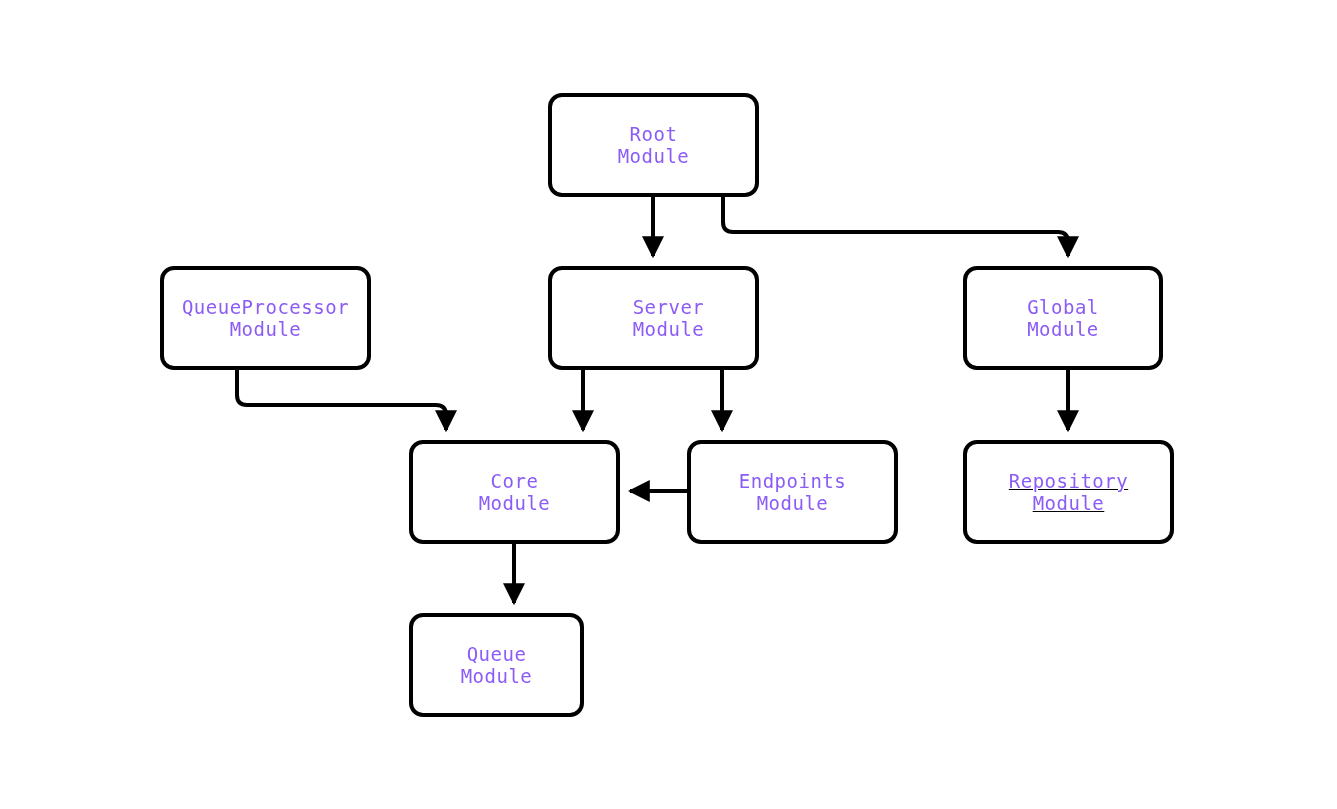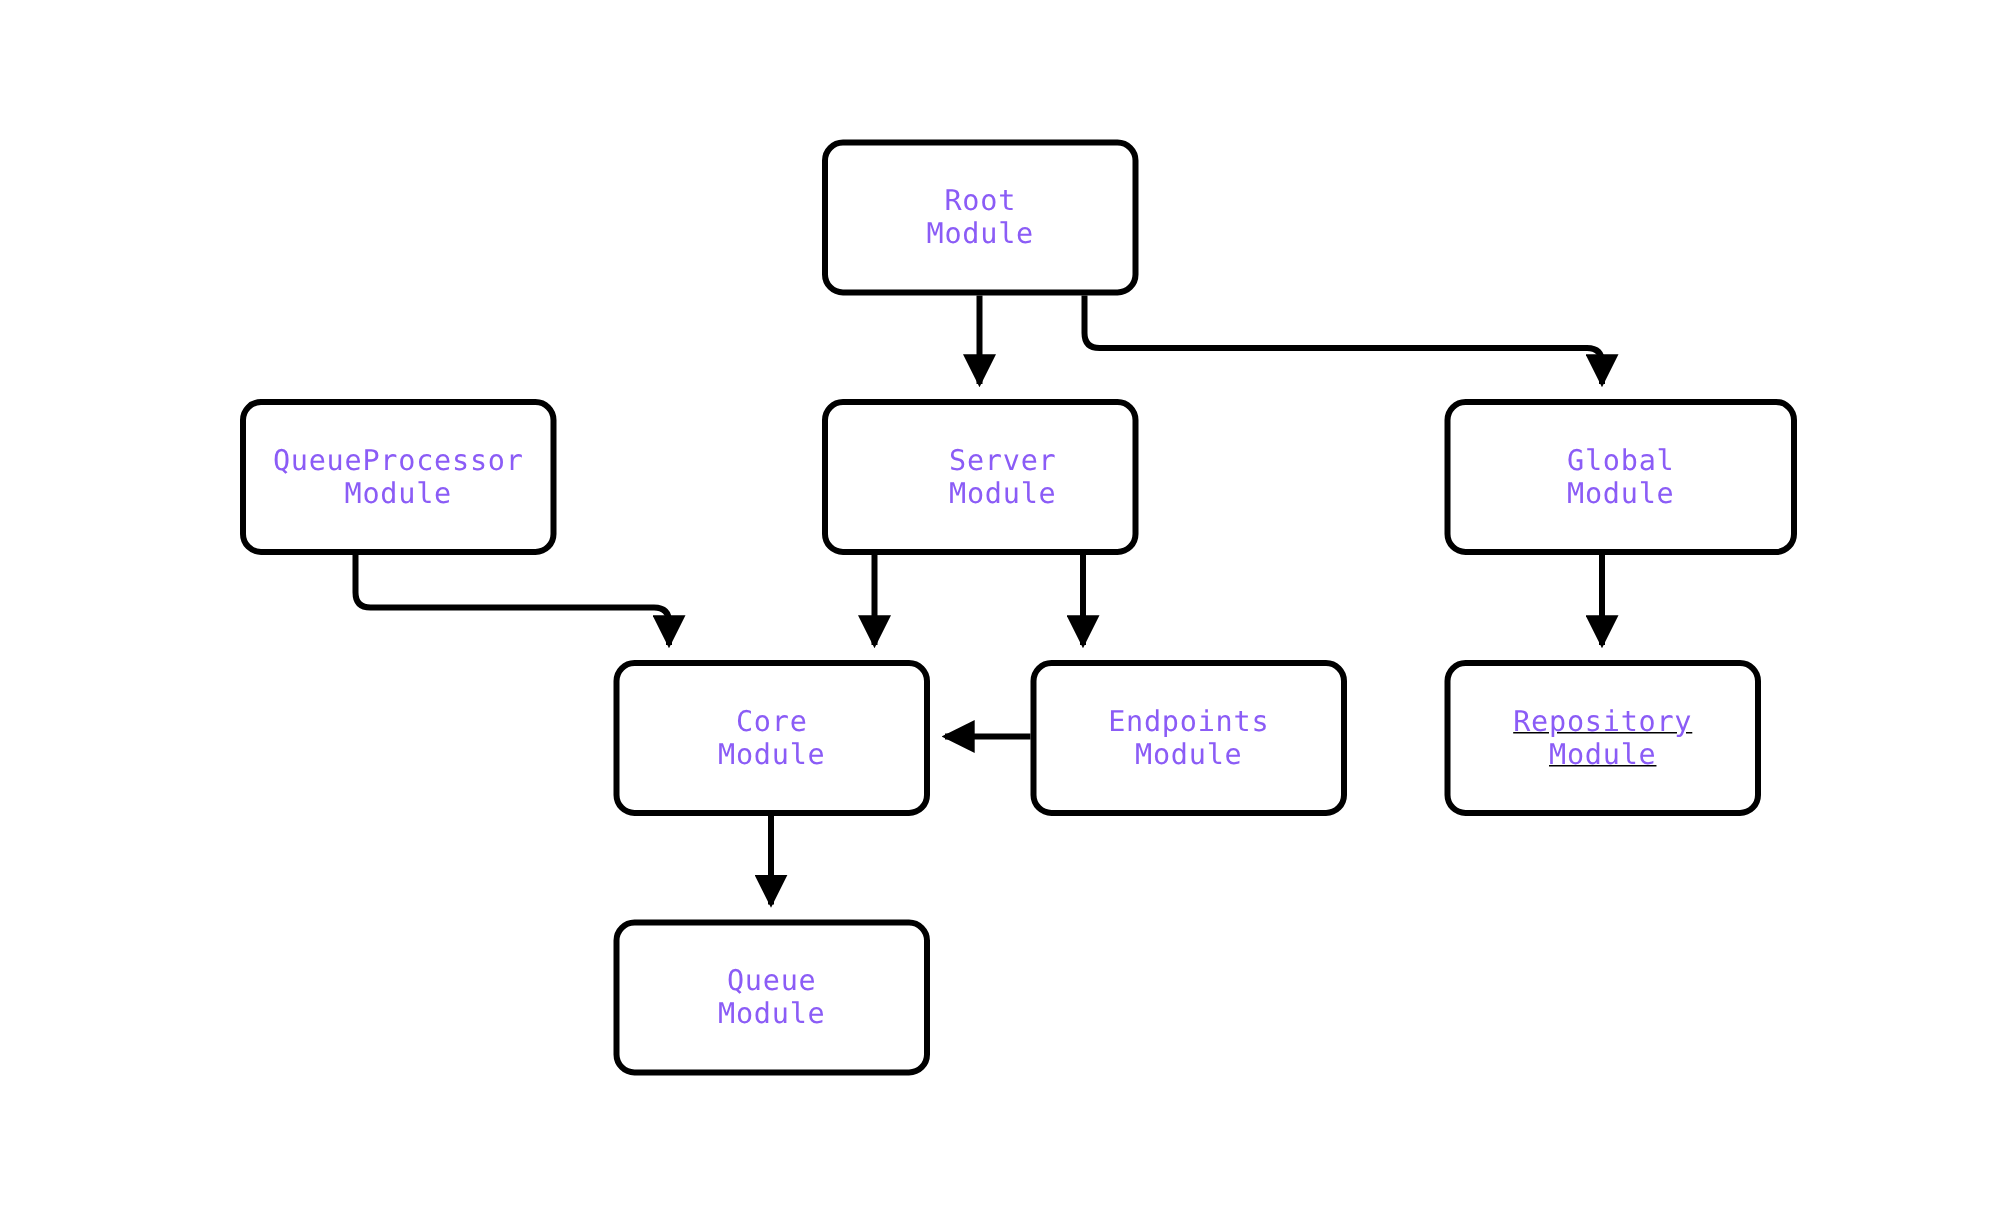--- a/index.html
+++ b/index.html
@@ -83,38 +83,38 @@
   <div class="node" style="left:132px; top:266px; width:211px; height:104px;margin-left:28px;">
     <div class="node-line">QueueProcessor</div>
     <div class="node-line">Module</div>
   </div>
 
   <div class="node" style="left:548px; top:266px; width:211px; height:104px;padding-left:30px;">
     <div class="node-line">Server</div>
     <div class="node-line">Module</div>
   </div>
 
-  <div class="node" style="left:963px; top:266px; width:235px; height:104px;">
+  <div class="node" style="left:963px; top:266px; width:200px; height:104px;">
     <div class="node-line">Global</div>
     <div class="node-line">Module</div>
   </div>
 
   <div class="node" style="left:409px; top:440px; width:211px; height:104px;">
     <div class="node-line">Core</div>
     <div class="node-line">Module</div>
   </div>
 
   <div class="node" style="left:687px; top:440px; width:211px; height:104px;">
     <div class="node-line">Endpoints</div>
     <div class="node-line">Module</div>
   </div>
 
   <div class="node" style="left:963px; top:440px; width:211px; height:104px;text-decoration:underline;">
     <div class="node-line">Repository</div>
     <div class="node-line">Module</div>
   </div>
 
-  <div class="node" style="left:409px; top:613px; width:211px; height:104px;">
+  <div class="node" style="left:409px; top:613px; width:175px; height:104px;">
     <div class="node-line">Queue</div>
     <div class="node-line">Module</div>
   </div>
 
 </div>
 
 </body></html>

